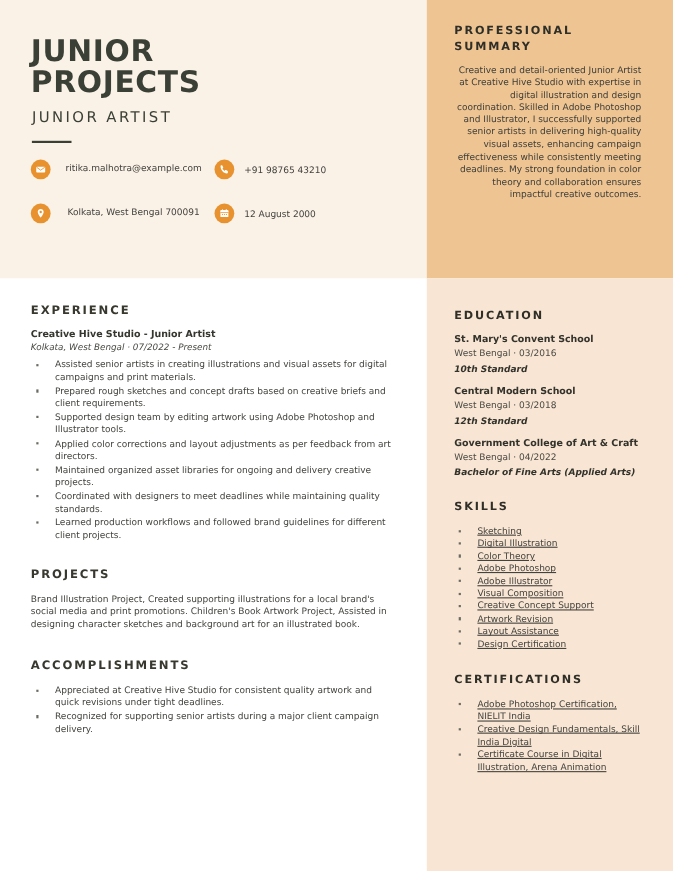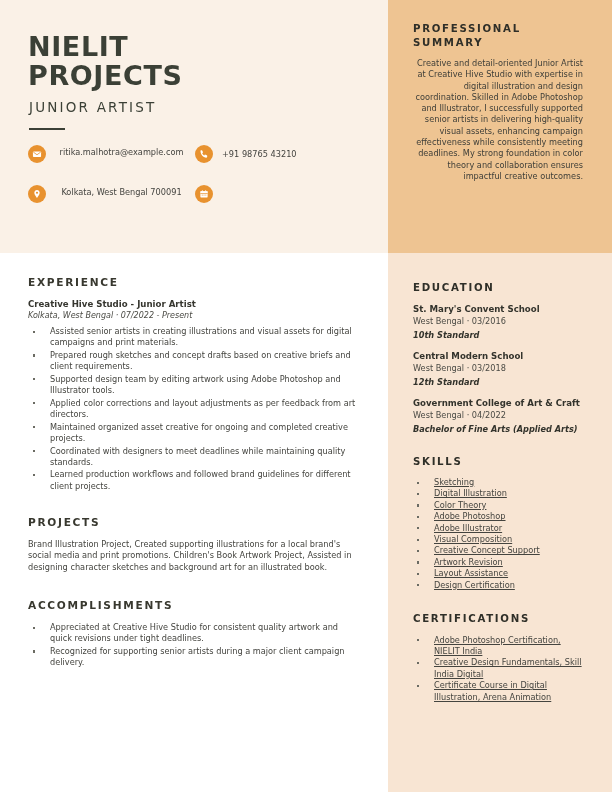--- a/index.html
+++ b/index.html
@@ -240,21 +240,21 @@
 <body>
 
 <div class="page">
 
   <div class="band-header-left"></div>
   <div class="band-header-right"></div>
   <div class="band-side-lower"></div>
 
   <div class="header">
     <div class="name">
-      <span>NIELIT</span>
+      <span>JUNIOR</span>
       <span class="line2">PROJECTS</span>
     </div>
     <div class="role">JUNIOR ARTIST</div>
     <div class="rule"></div>
 
     <div class="contacts">
       <div class="contact-col col-left">
 
         <div class="contact-item">
           <span class="cicon">
@@ -295,38 +295,39 @@
               <rect x="2.2" y="3.4" width="11.6" height="10" rx="1" fill="#fff"></rect>
               <rect x="2.2" y="3.4" width="11.6" height="2.6" rx="1" fill="#fff"></rect>
               <rect x="2.2" y="6.4" width="11.6" height="1.1" fill="#e8922f"></rect>
               <rect x="4.6" y="1.6" width="1.3" height="2.6" rx="0.6" fill="#fff"></rect>
               <rect x="10.1" y="1.6" width="1.3" height="2.6" rx="0.6" fill="#fff"></rect>
               <rect x="4.4" y="9" width="1.5" height="1.4" fill="#e8922f"></rect>
               <rect x="7.3" y="9" width="1.5" height="1.4" fill="#e8922f"></rect>
               <rect x="10.2" y="9" width="1.5" height="1.4" fill="#e8922f"></rect>
             </svg>
           </span>
+          <div class="ctext">12 August 2000</div>
         </div>
 
       </div>
     </div>
   </div>
 
   <div class="main">
 
     <div class="sec">
       <div class="sec-title">EXPERIENCE</div>
       <div class="job-title">Creative Hive Studio - Junior Artist</div>
       <div class="job-meta">Kolkata, West Bengal  ·  07/2022 - Present</div>
       <ul class="blist">
         <li>Assisted senior artists in creating illustrations and visual assets for digital campaigns and print materials.</li>
         <li>Prepared rough sketches and concept drafts based on creative briefs and client requirements.</li>
         <li>Supported design team by editing artwork using Adobe Photoshop and Illustrator tools.</li>
         <li>Applied color corrections and layout adjustments as per feedback from art directors.</li>
-        <li>Maintained organized asset creative for ongoing and completed creative projects.</li>
+        <li>Maintained organized asset libraries for ongoing and delivery creative projects.</li>
         <li>Coordinated with designers to meet deadlines while maintaining quality standards.</li>
         <li>Learned production workflows and followed brand guidelines for different client projects.</li>
       </ul>
     </div>
 
     <div class="sec" style="margin-top:24px;">
       <div class="sec-title">PROJECTS</div>
       <div class="para">Brand Illustration Project, Created supporting illustrations for a local brand's social media and print promotions. Children's Book Artwork Project, Assisted in designing character sketches and background art for an illustrated book.</div>
     </div>
 

